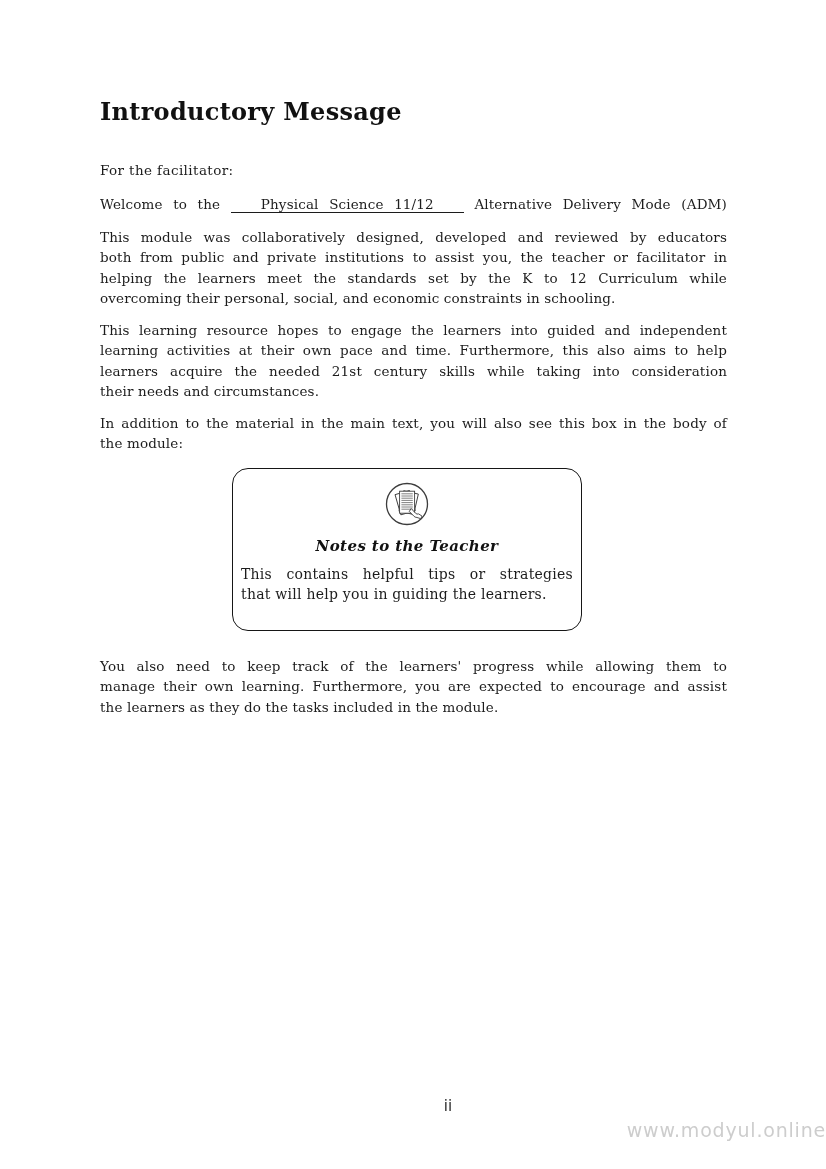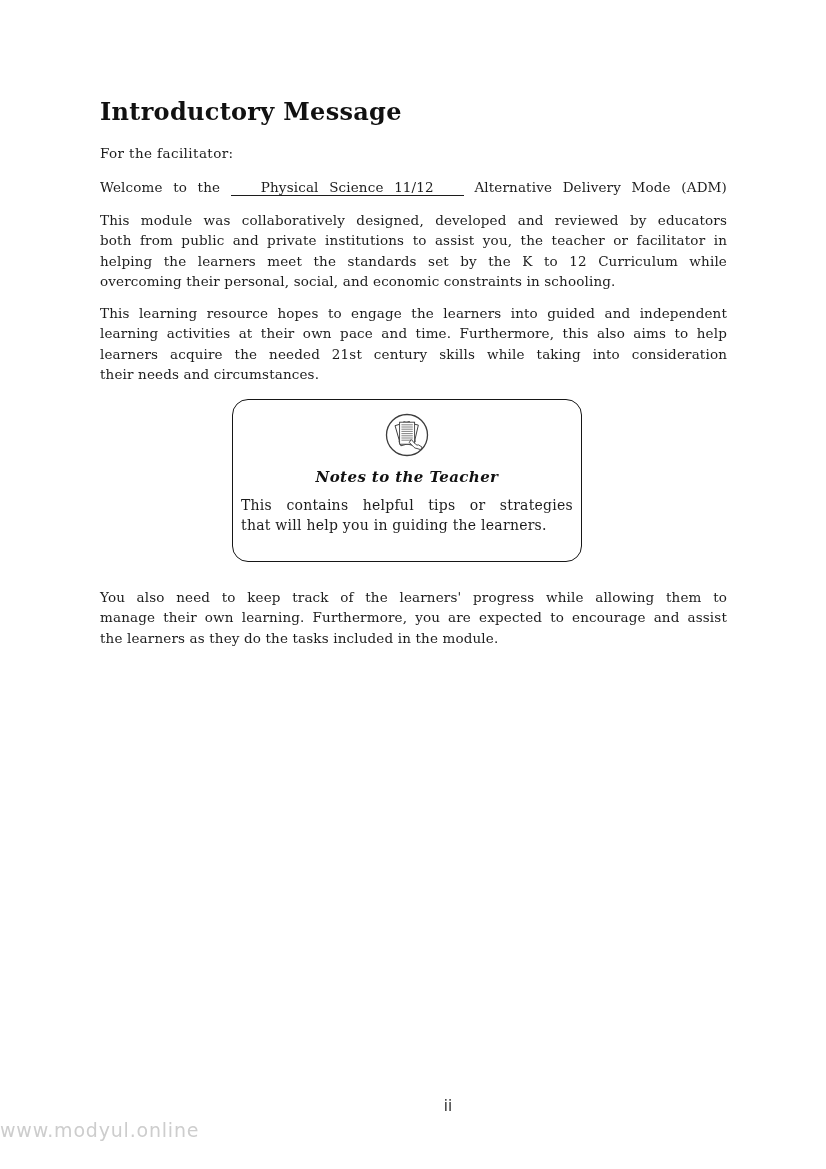--- a/index.html
+++ b/index.html
@@ -7,21 +7,21 @@
     position:relative; width:826px; height:1169px; background:#ffffff;
     overflow:hidden;
     font-family:"DejaVu Serif","Liberation Serif",serif;
     color:#1c1c1c;
   }
   .doc { padding:97px 99px 0 100px; }
   h1.title {
     margin:0; font-size:24px; line-height:30px; font-weight:bold;
     letter-spacing:0.3px; color:#111;
   }
-  .salutation { margin-top:16px; font-size:13.5px; line-height:21px; letter-spacing:0.4px; }
+  .salutation { margin-top:33px; font-size:13.5px; line-height:21px; letter-spacing:0.4px; }
   .para { margin-top:12px; }
   .para .jl, .para .ll, .welcome .jl, .welcome .ll {
     font-size:13.5px; line-height:20.5px; letter-spacing:0.15px;
   }
   .jl { text-align:justify; text-align-last:justify; -moz-text-align-last:justify; }
   .ll { text-align:left; }
   .welcome { margin-top:13px; }
   .fill1 {
     border-bottom:1.4px solid #1c1c1c; padding:0 30px;
   }
@@ -45,21 +45,21 @@
     font-size:14px; line-height:20px; letter-spacing:0.25px;
   }
   .p-last { margin-top:25px; }
   .page-num {
     position:absolute; top:1097px; left:0; width:100%;
     text-align:center; font-family:"DejaVu Sans","Liberation Sans",sans-serif;
     font-size:15px; color:#2e2e2e;padding-left:35px;
   }
   .watermark {
     position:absolute; top:1119px; left:0; width:100%;
-    text-align:left; font-family:"DejaVu Sans","Liberation Sans",sans-serif;
+    text-align:right; font-family:"DejaVu Sans","Liberation Sans",sans-serif;
     font-size:19px; letter-spacing:0.8px; color:#cdcdcd;
   }
 </style>
 </head>
 <body>
 
 <div class="page">
   <div class="doc">
 
     <h1 class="title">Introductory Message</h1>
@@ -77,20 +77,24 @@
       <div class="ll">overcoming their personal, social, and economic constraints in schooling.</div>
     </div>
 
     <div class="para" style="margin-top:11px">
       <div class="jl">This learning resource hopes to engage the learners into guided and independent</div>
       <div class="jl">learning activities at their own pace and time. Furthermore, this also aims to help</div>
       <div class="jl">learners acquire the needed 21st century skills while taking into consideration</div>
       <div class="ll">their needs and circumstances.</div>
     </div>
 
+    <div class="para" style="margin-top:11px">
+      <div class="jl">In addition to the material in the main text, you will also see this box in the body of</div>
+      <div class="ll">the module:</div>
+    </div>
 
     <div class="notes-box">
       <div class="notes-icon-wrap">
         <svg width="44" height="44" viewBox="0 0 44 44">
           <circle cx="22" cy="22" r="20.5" fill="#ffffff" stroke="#3c3c3c" stroke-width="1.3"></circle>
           <g fill="#ffffff" stroke="#3c3c3c" stroke-width="0.9">
             <rect x="12.6" y="10.2" width="15" height="21" transform="rotate(-16 20 20.5)"></rect>
             <rect x="16.2" y="10.2" width="15" height="21" transform="rotate(13 24 20.5)"></rect>
             <rect x="14.6" y="9.2" width="15" height="22"></rect>
           </g>

